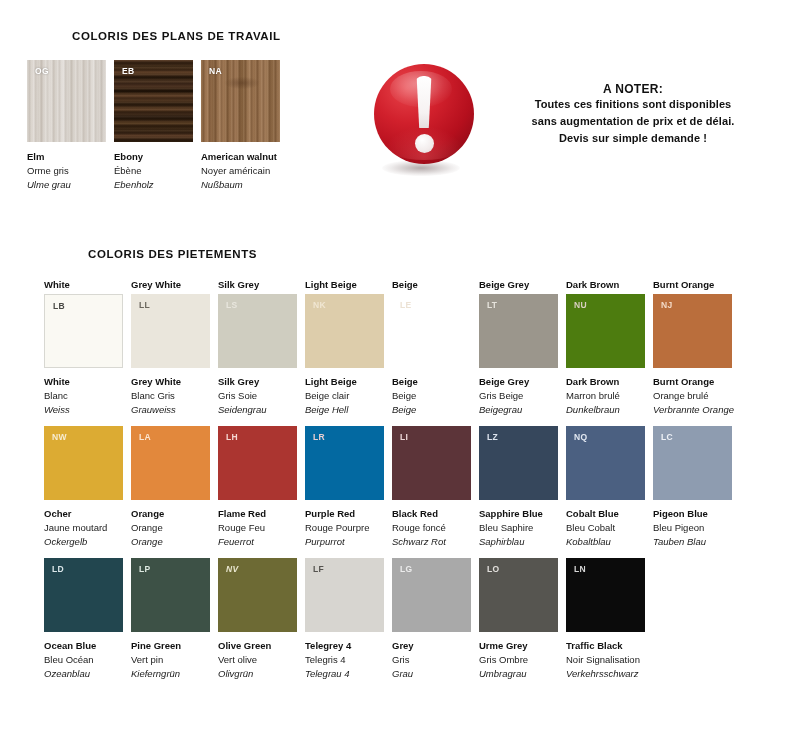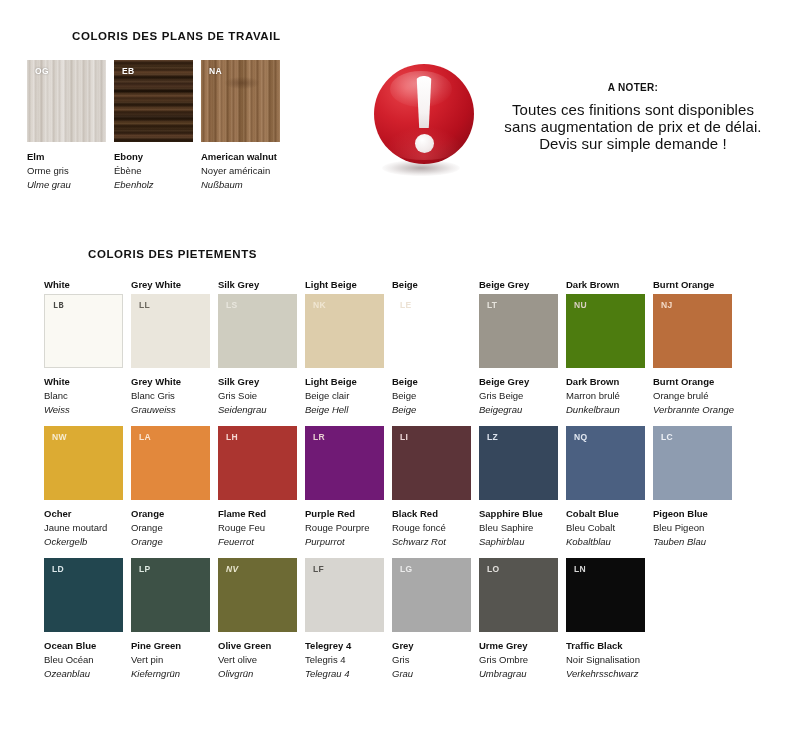--- a/index.html
+++ b/index.html
@@ -176,29 +176,29 @@
     border-radius: 50%;
     background: radial-gradient(circle at 38% 32%, #ffffff 0%, #f2ecec 60%, #ded5d5 100%);
   }
   #notice-text {
     margin-left: 10px;
     padding-top: 22px;
     text-align: center;
     flex: 1;
   }
   #notice-heading {
-    font-size: 10px;
+    font-size: 12px;
     font-weight: bold;
     color: #111;
     letter-spacing: 0.3px;
-    margin-bottom: 8px;
+    margin-bottom: 0;
   }
   .notice-line {
-    font-size: 15px;
-    font-weight: normal;
+    font-size: 11px;
+    font-weight: bold;
     color: #111;
     line-height: 17px;
     letter-spacing: 0.1px;
   }
 
   
   #legs-grid {
     position: absolute;
     left: 44px;
     top: 278px;
@@ -294,21 +294,21 @@
   </div>
 </div>
 
 <div id="legs-title" class="section-title">COLORIS DES PIETEMENTS</div>
 
 <div id="legs-grid">
     <div class="legs-row">
       <div class="paint-cell">
         <div class="col-head">White</div>
         <div class="paint-swatch bordered" style="background: rgb(250, 249, 243);">
-          <div class="paint-code" style="color: rgb(74, 74, 70); font-family: Liberation Mono, monospace;">LB</div>
+          <div class="paint-code" style="color: rgb(74, 74, 70);">LB</div>
         </div>
         <div class="paint-labels">
           <div class="lbl-en">White</div>
           <div class="lbl-fr">Blanc</div>
           <div class="lbl-de">Weiss</div>
         </div>
       </div>
       <div class="paint-cell">
         <div class="col-head">Grey White</div>
         <div class="paint-swatch" style="background: rgb(234, 230, 220);">
@@ -412,21 +412,21 @@
         <div class="paint-swatch" style="background: rgb(171, 53, 48);">
           <div class="paint-code" style="color: rgb(245, 214, 210);">LH</div>
         </div>
         <div class="paint-labels">
           <div class="lbl-en">Flame Red</div>
           <div class="lbl-fr">Rouge Feu</div>
           <div class="lbl-de">Feuerrot</div>
         </div>
       </div>
       <div class="paint-cell">
-        <div class="paint-swatch" style="background: #701a75;">
+        <div class="paint-swatch" style="background: #0369a1;">
           <div class="paint-code" style="color: rgb(232, 207, 210);">LR</div>
         </div>
         <div class="paint-labels">
           <div class="lbl-en">Purple Red</div>
           <div class="lbl-fr">Rouge Pourpre</div>
           <div class="lbl-de">Purpurrot</div>
         </div>
       </div>
       <div class="paint-cell">
         <div class="paint-swatch" style="background: rgb(92, 52, 57);">

